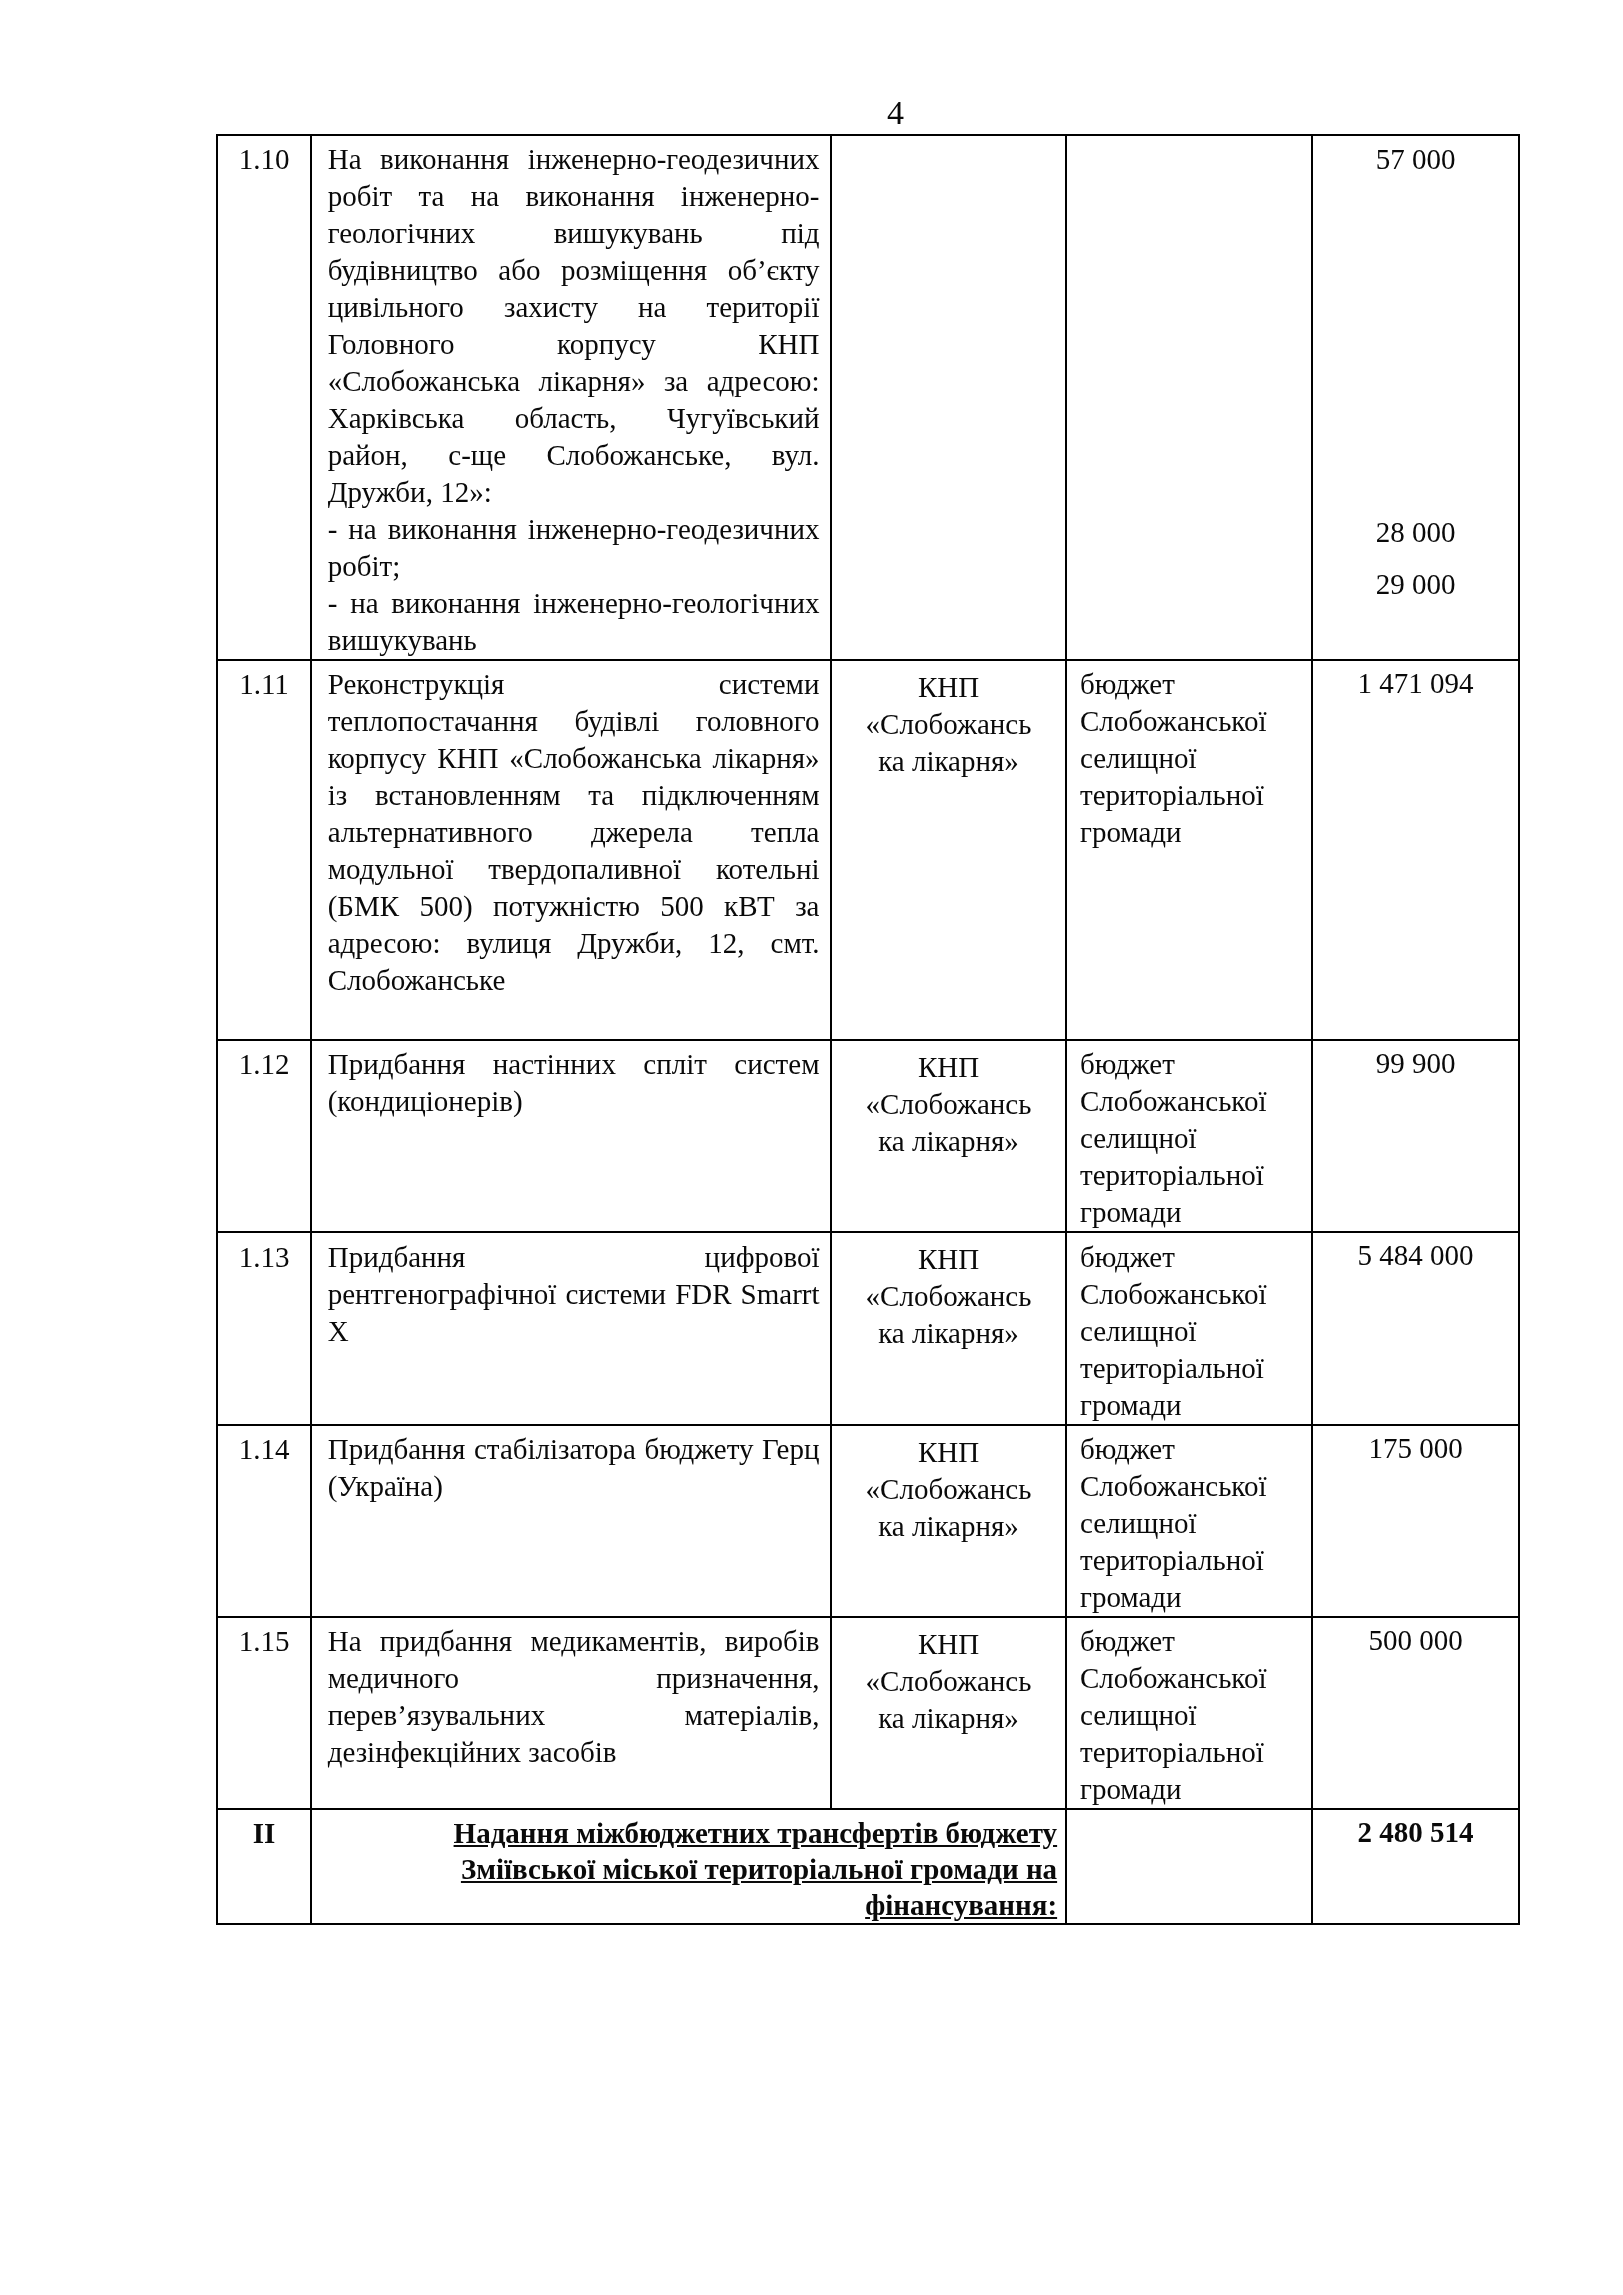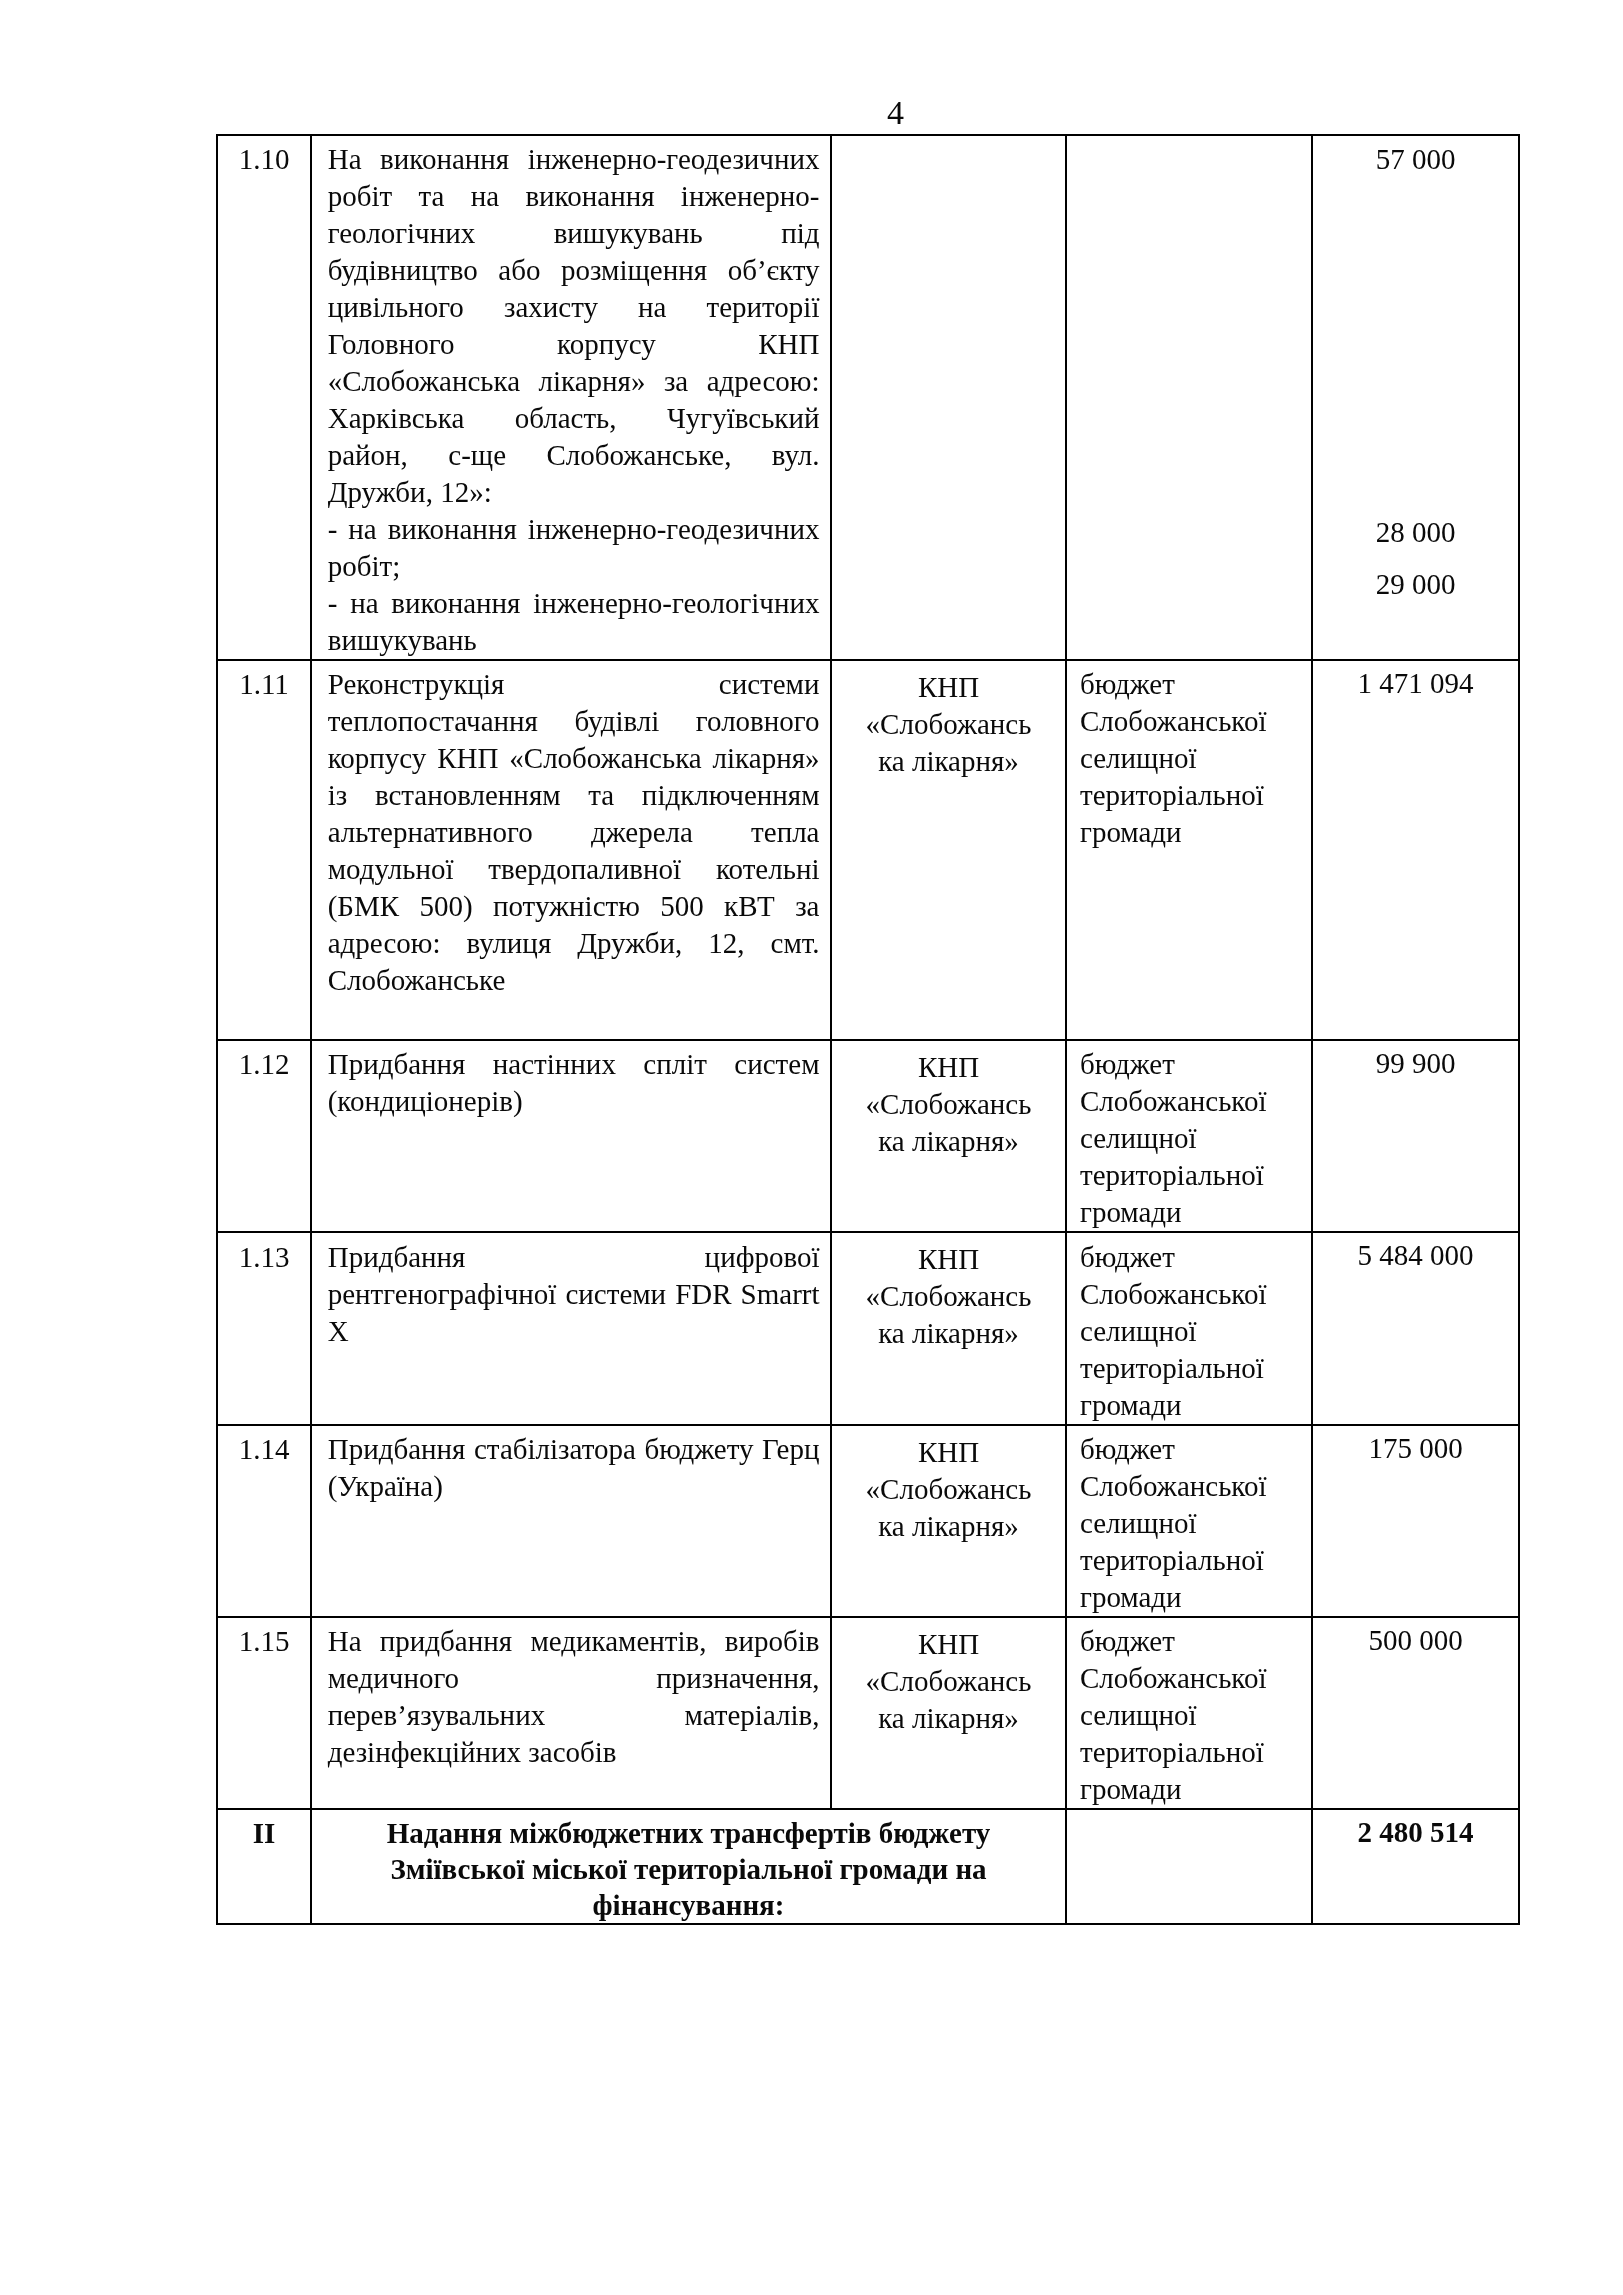--- a/index.html
+++ b/index.html
@@ -36,21 +36,21 @@
   tr.r6{height:114px}
   tr.r7{height:84px}
   td.num{text-align:center;padding-top:5.2px;}
   td.desc{padding:5.2px 10.5px 0 15.7px;margin-left:36px;}
   td.desc .para{text-align:justify;text-align-last:left;}
   td.exec{text-align:center;padding-top:8px;line-height:37px;}
   td.fund{padding:5.2px 3.9px 0 13px;line-height:37px;}
   td.amt{text-align:center;position:relative;padding-top:4px;}
   td.amt .amt-abs{position:absolute;left:0;right:0;text-align:center;}
   tr.bold-row{font-weight:bold;line-height:36px;}
-  tr.bold-row td.merged{text-align:center;padding:5.2px 7.9px 0 7.9px;}
+  tr.bold-row td.merged{text-align:right;padding:5.2px 7.9px 0 7.9px;text-decoration:underline;}
 </style>
 </head>
 <body>
 
 <div class="page-number">4</div>
 
 <table class="doc-table">
   <colgroup>
     <col class="c1">
       <col class="c2">

